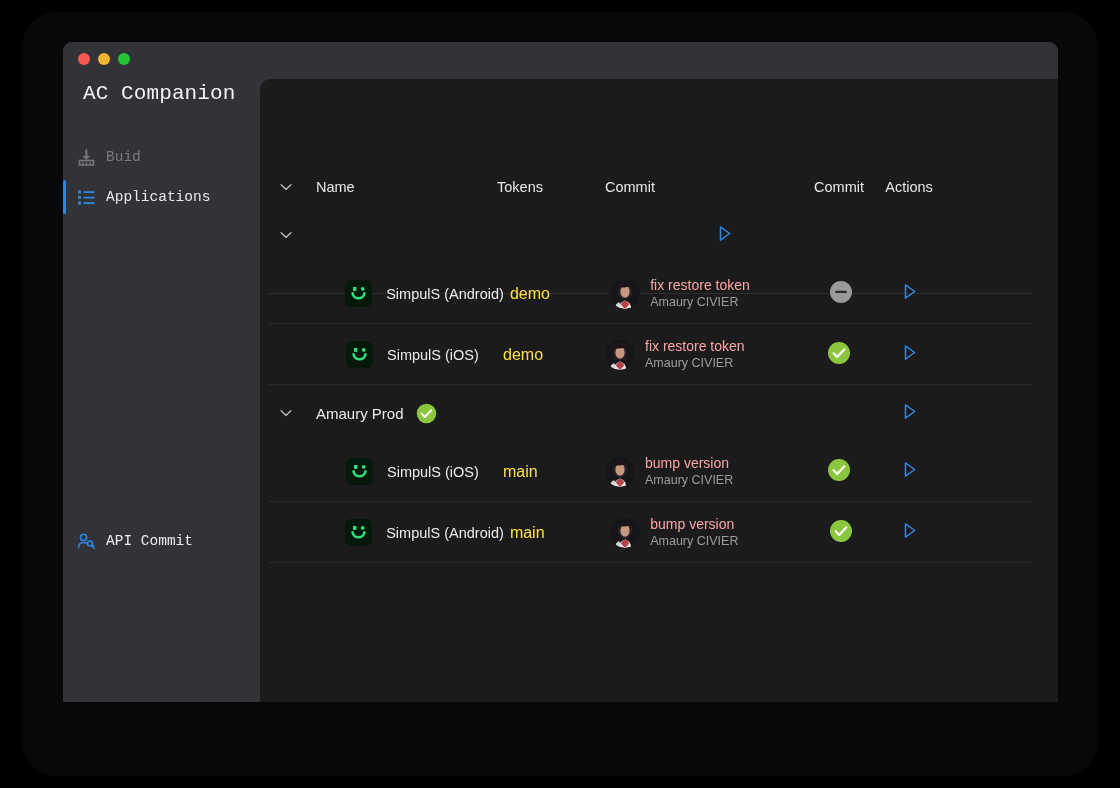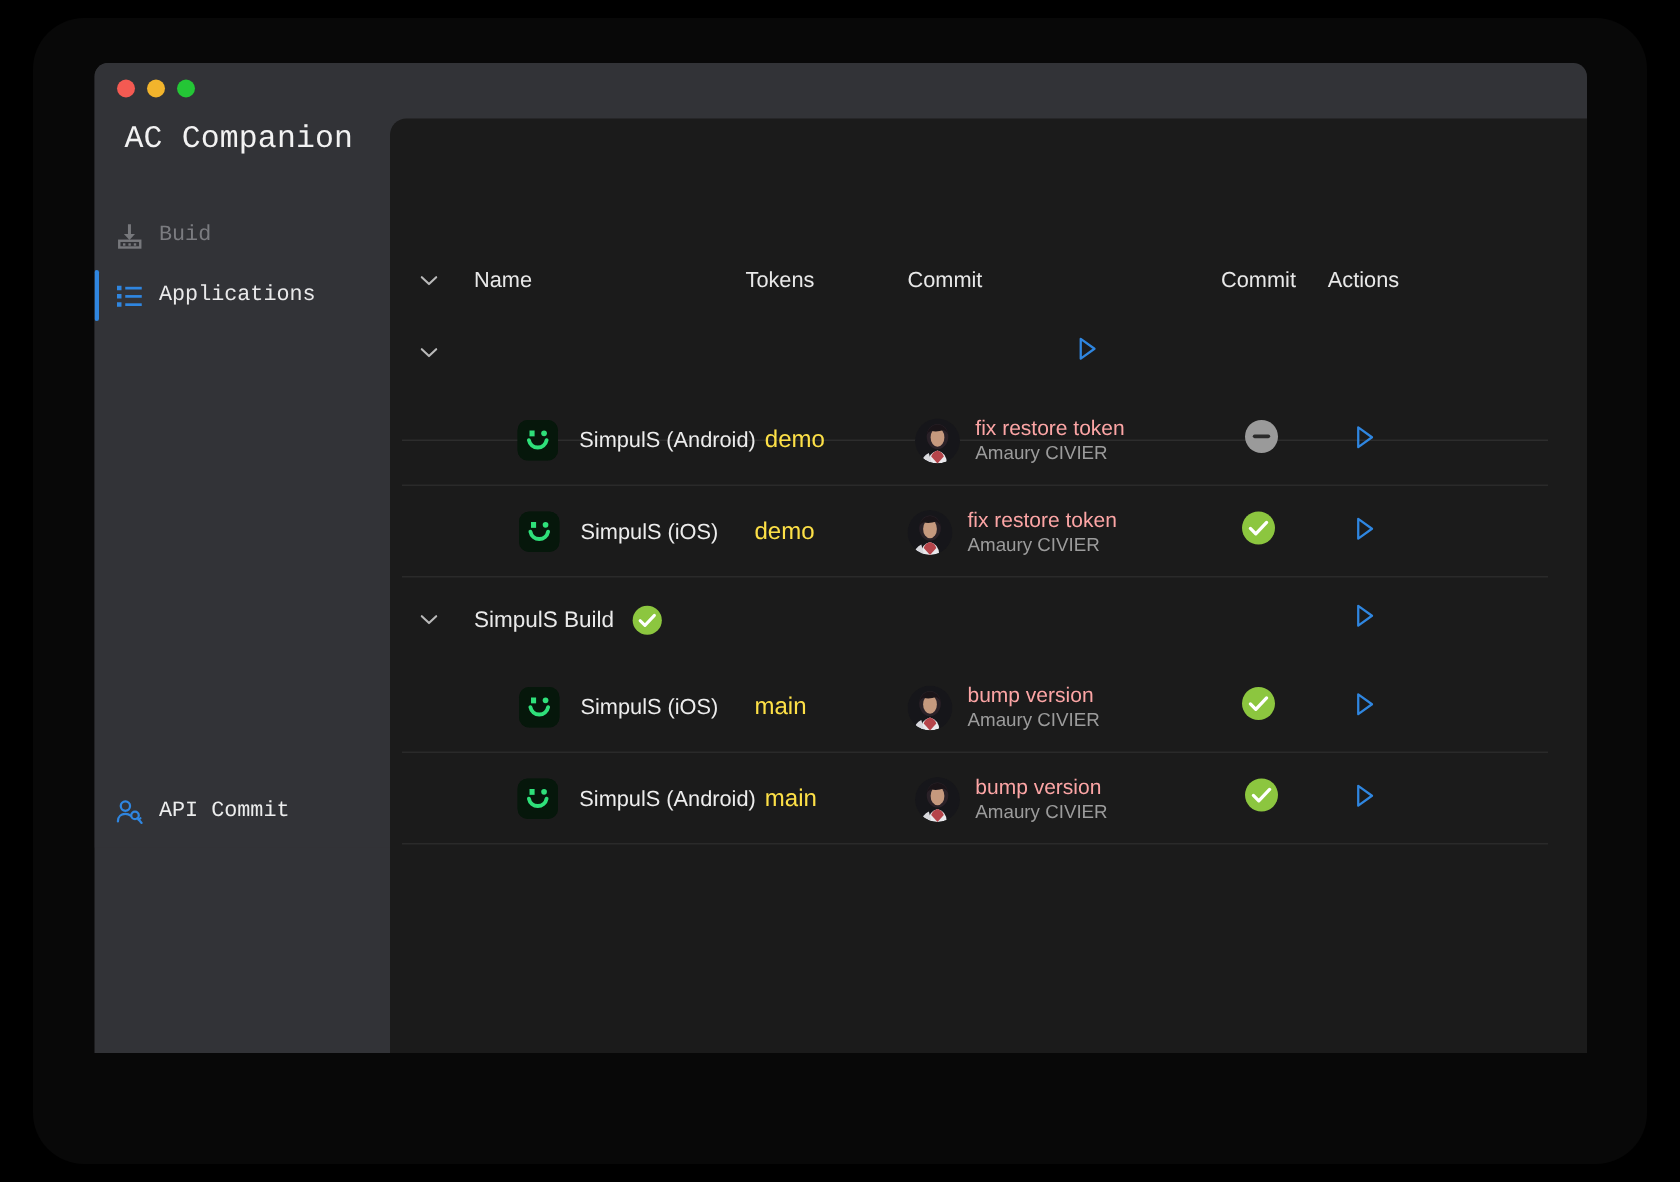--- a/index.html
+++ b/index.html
@@ -436,21 +436,21 @@
           <div class="app-row-sep"></div>
         </div>
 
         <div class="row group-row">
           <div class="c-chevron">
             <svg viewBox="0 0 16 16" width="16" height="16">
               <path d="M3.2 5.8 L8 10.4 L12.8 5.8" fill="none" stroke="#b9b9b9" stroke-width="1.4" stroke-linecap="round" stroke-linejoin="round"></path>
             </svg>
           </div>
           <div class="c-name" style="flex:1 1 auto">
-            <span class="group-name">SimpulS Build</span>
+            <span class="group-name">Amaury Prod</span>
             <span class="group-badge">
               <svg viewBox="0 0 22 22" width="21" height="21">
                 <circle cx="11" cy="11" r="10.2" fill="#8cc63f"></circle>
                 <path d="M6 11.3 L9.4 14.6 L16 7.6" fill="none" stroke="#ffffff" stroke-width="2.1" stroke-linecap="round" stroke-linejoin="round"></path>
               </svg>
             </span>
           </div>
           <div class="c-branch"></div>
           <div class="c-commit"></div>
           <div class="c-build"></div>

